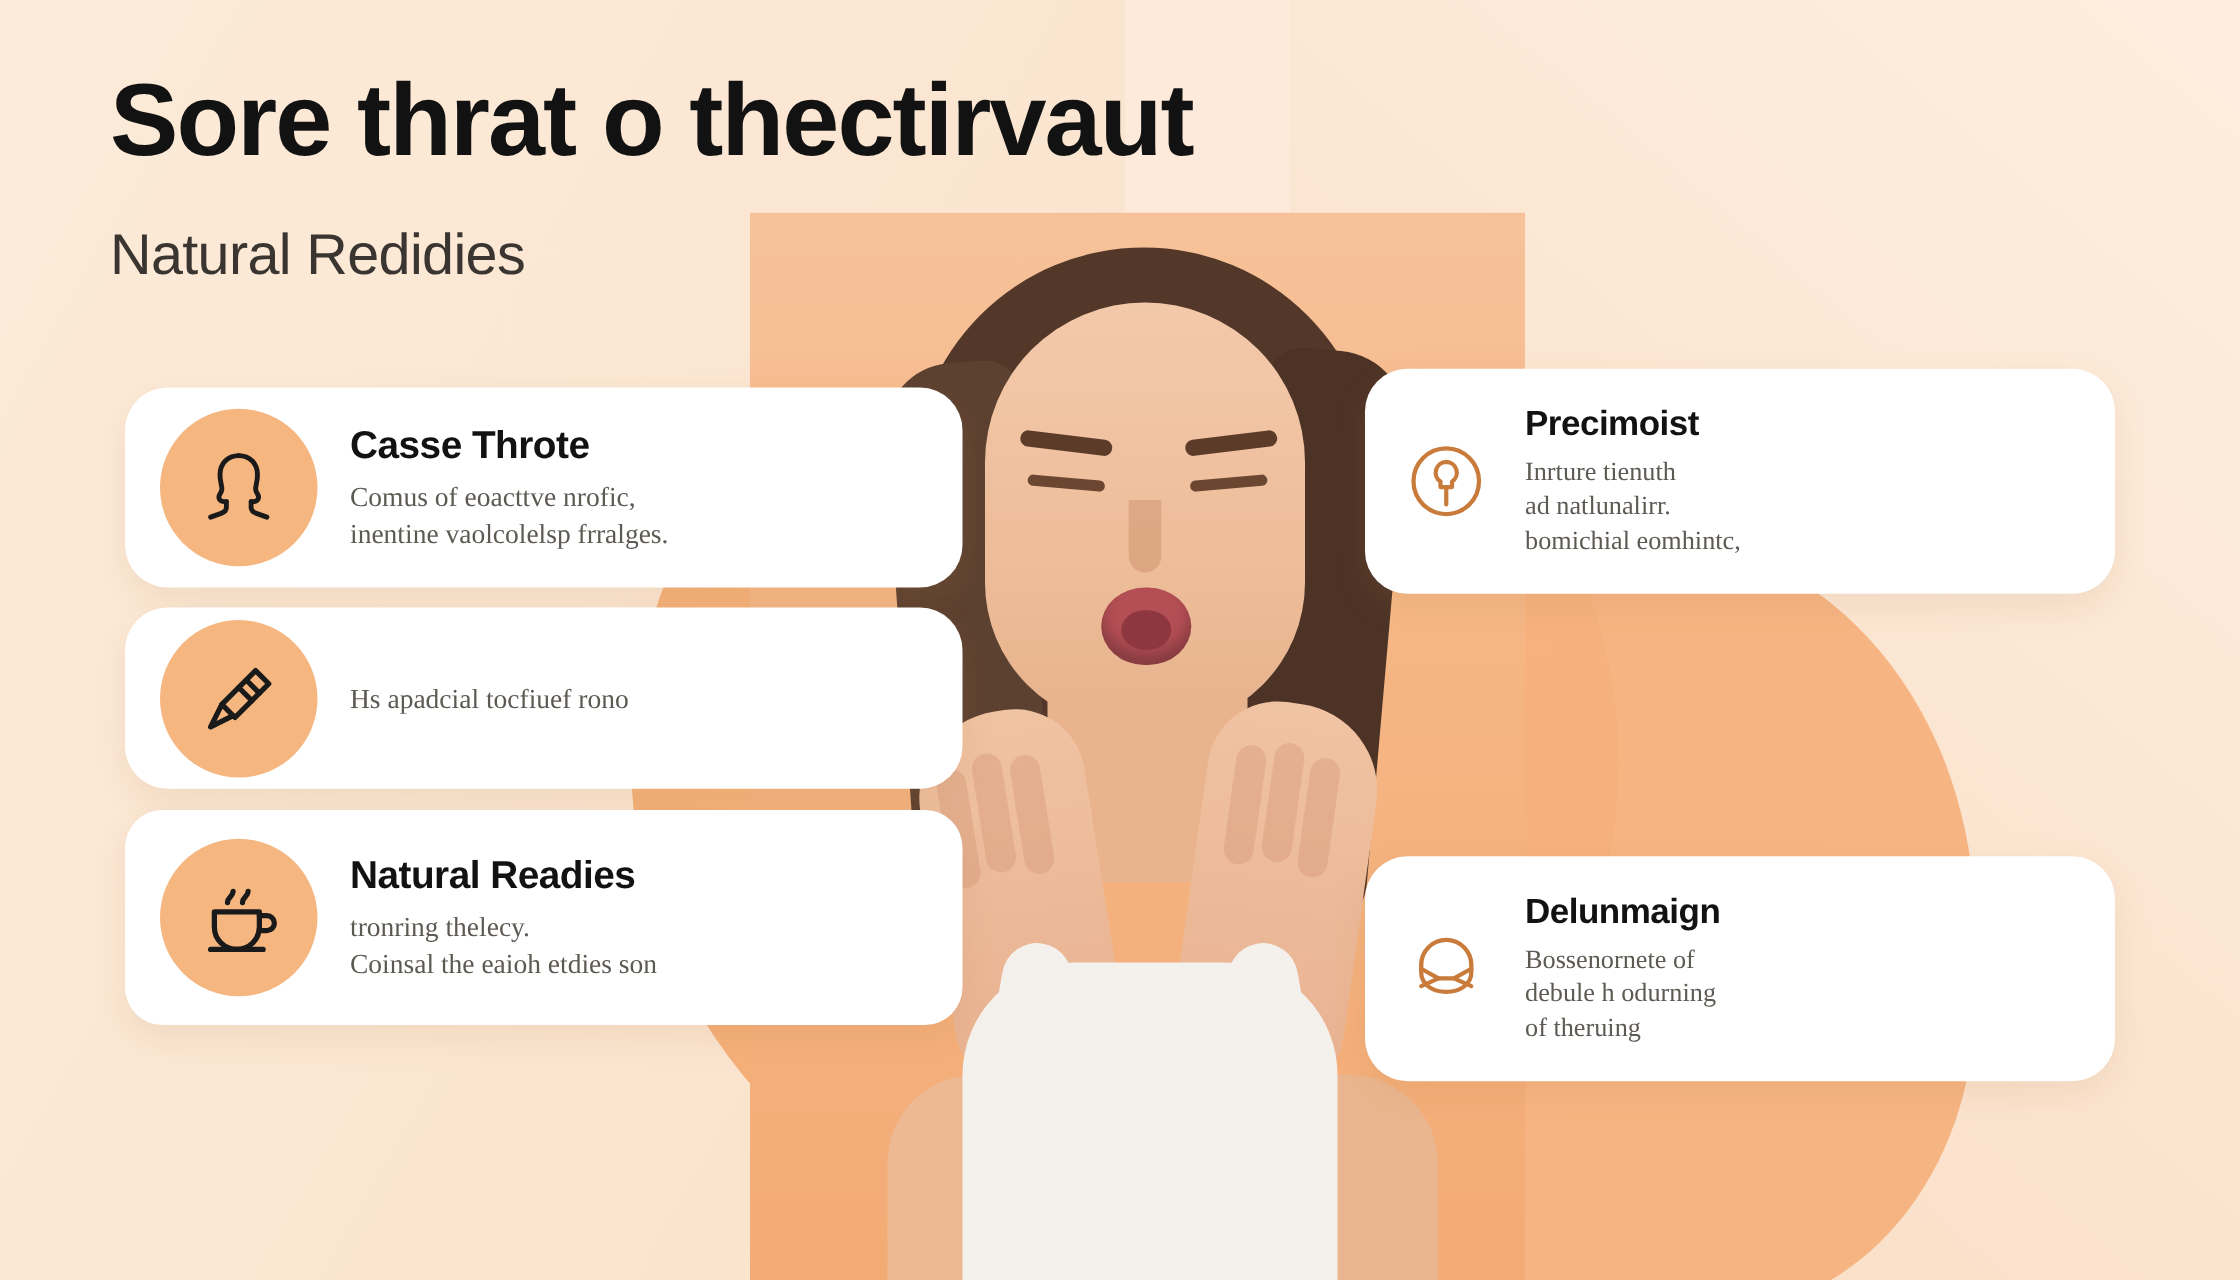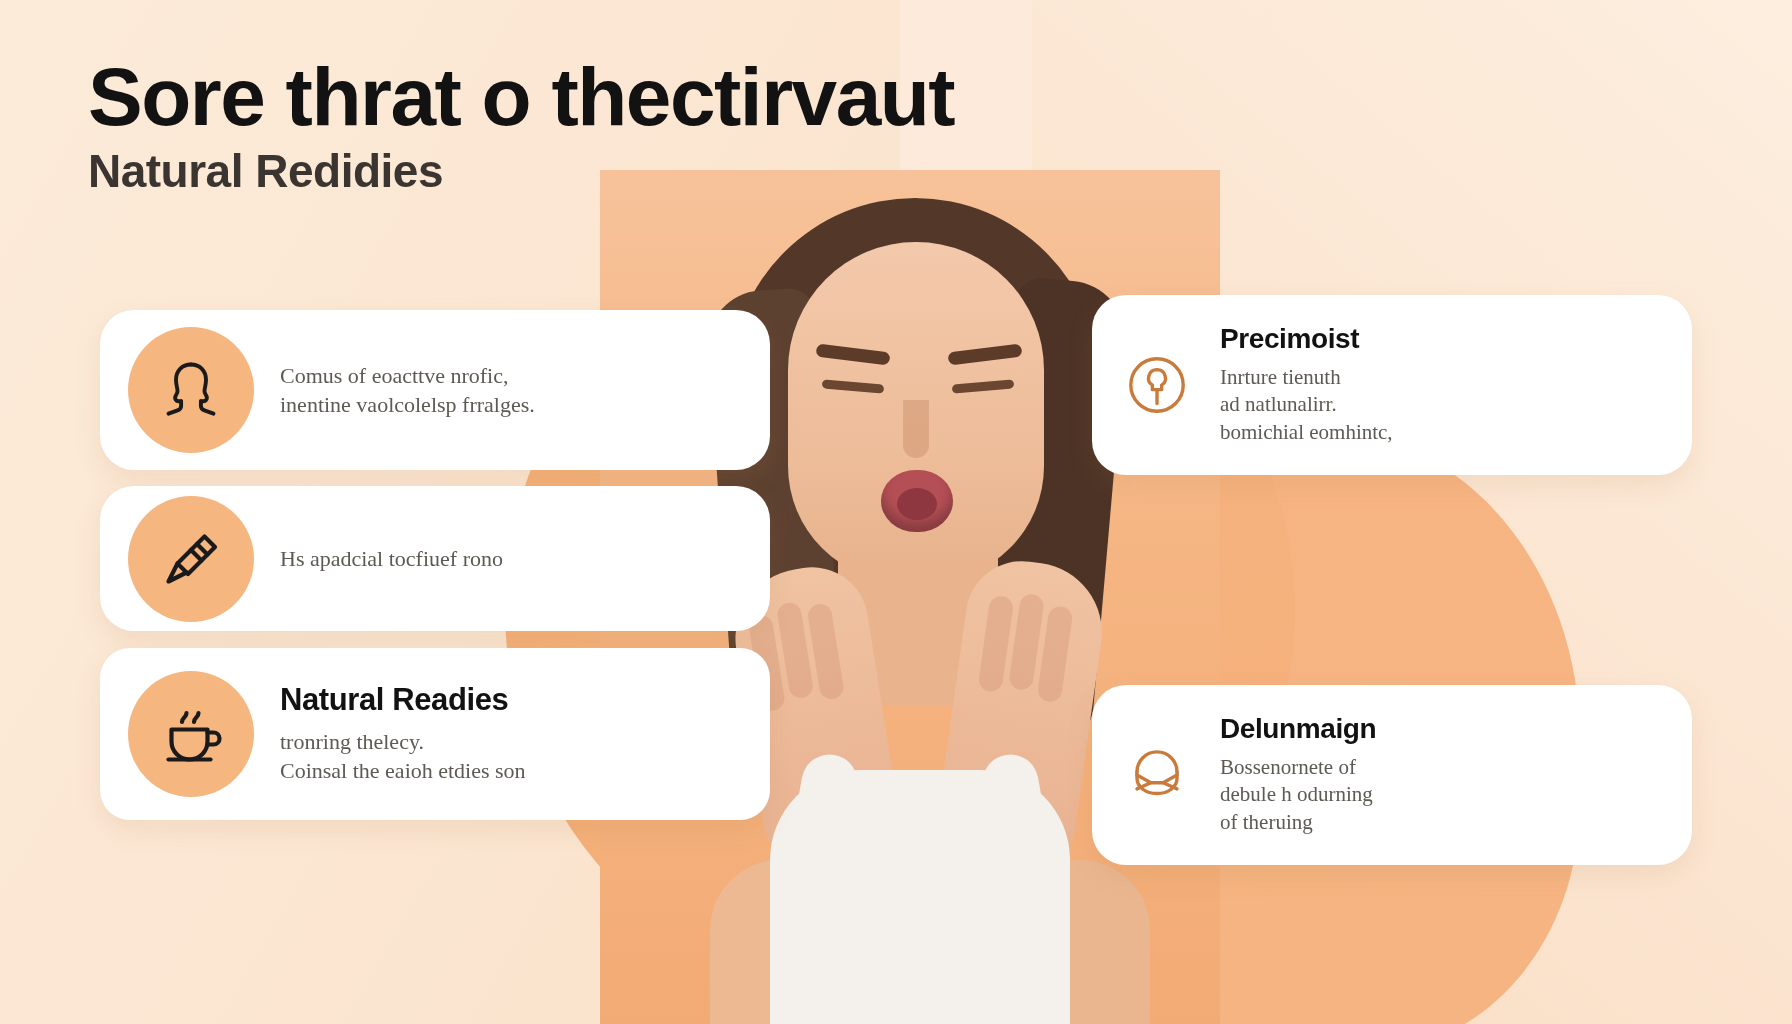--- a/index.html
+++ b/index.html
@@ -47,23 +47,23 @@
   .header { position: absolute; left: 88px; top: 56px; z-index: 20; }
   .title {
     font-size: 82px;
     font-weight: 800;
     letter-spacing: -1.5px;
     color: #121212;
     line-height: 1.0;
     white-space: nowrap;
   }
   .subtitle {
-    margin-top: 6px;
+    margin-top: 38px;
     font-size: 46px;
-    font-weight: 700;
+    font-weight: 400;
     color: #3a3530;
     letter-spacing: -0.5px;
   }
 
   
   .photo-wrap {
     position: absolute;
     left: 600px; top: 170px;
     width: 620px; height: 854px;
     z-index: 12;
@@ -265,20 +265,21 @@
   <div class="card card-left lcard1">
     <div class="icon-badge">
       <svg viewBox="0 0 48 48" fill="none" stroke-width="2.6" stroke-linecap="round" stroke-linejoin="round">
         <path d="M24 7c-6 0-10 4.3-10 10.2 0 3.6 1 5.4 1 7.6 0 2-1.6 2.6-1.6 4.4 0 1.5 1.2 2.3 2.7 2.3h1.3"></path>
         <path d="M24 7c6 0 10 4.3 10 10.2 0 3.6-1 5.4-1 7.6 0 2 1.6 2.6 1.6 4.4 0 1.5-1.2 2.3-2.7 2.3h-1.3"></path>
         <path d="M17.4 31.5v3.1c0 1.6-1.1 2.6-2.8 3.2L9 39.8"></path>
         <path d="M30.6 31.5v3.1c0 1.6 1.1 2.6 2.8 3.2L39 39.8"></path>
       </svg>
     </div>
     <div class="card-body">
+      <div class="card-title">Casse Throte</div>
       <div class="card-text">
         <span>Comus of eoacttve nrofic,</span>
         <span>inentine vaolcolelsp frralges.</span>
       </div>
     </div>
   </div>
 
   <div class="card card-left lcard2">
     <div class="icon-badge">
       <svg viewBox="0 0 48 48" fill="none" stroke-width="2.8" stroke-linecap="round" stroke-linejoin="round">

